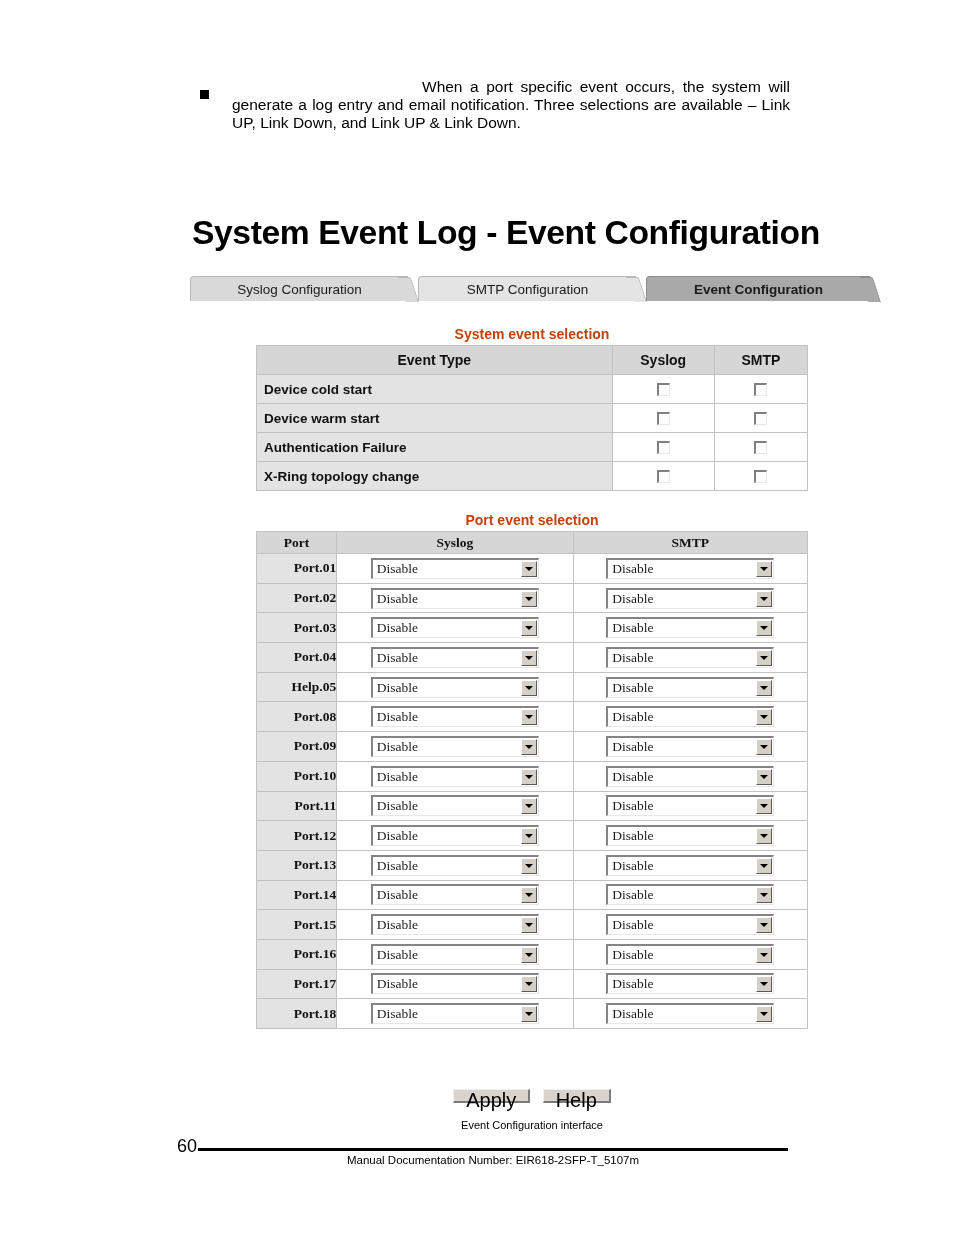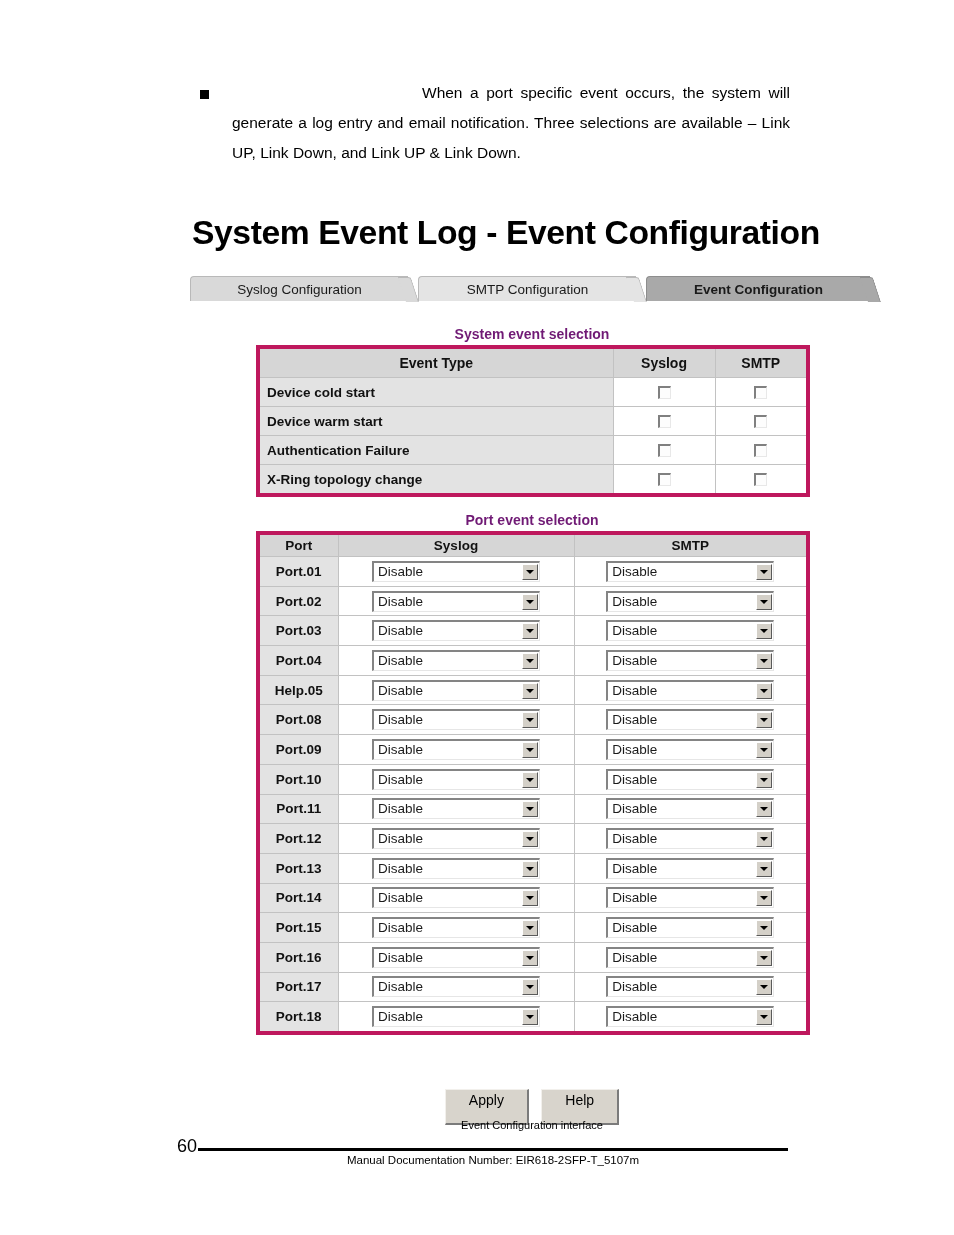--- a/index.html
+++ b/index.html
@@ -28,21 +28,21 @@
     left: 4px;
     top: 12px;
     width: 9px;
     height: 9px;
     background: #000;
   }
   #intro .para {
     margin-left: 36px;
     width: 558px;
     font-size: 15.5px;
-    line-height: 30px;
+    line-height: 18px;
     text-align: justify;
     text-justify: inter-word;
     color: #000;
   }
   #intro .para .lead { padding-left: 190px; }
 
   
   #page-heading {
     position: absolute;
     left: 192px;
@@ -99,31 +99,31 @@
   .tab-label { position: relative; z-index: 2; }
 
   
   .section-caption {
     position: absolute;
     width: 552px;
     left: 256px;
     text-align: center;
     font-size: 14px;
     font-weight: bold;
-    color: #701a75;
+    color: #c2410c;
   }
   #cap-system { top: 326px; }
   #cap-port   { top: 512px; }
 
   
   table.ui {
     position: absolute;
     border-collapse: collapse;
     table-layout: fixed;
-    border: 4px solid #be185d;
+    border: 1px solid #be185d;
     background: #4c1d95;
   }
   table.ui td, table.ui th {
     border: 1px solid #c2c2c2;
     padding: 0;
     font-size: 13.5px;
     color: #111;
   }
 
   
@@ -166,33 +166,34 @@
     border-bottom: 1px solid #e8e8e8;
     box-sizing: border-box;
     vertical-align: middle;
   }
 
   
   #tbl-port {
     left: 256px;
     top: 531px;
     width: 552px;
+    font-family: Liberation Serif, serif;
   }
   #tbl-port th {
     height: 21px;
     background: #d6d6d6;
     font-weight: bold;
     text-align: center;
     font-size: 13.5px;
   }
   #tbl-port td.portname {
     height: 28.7px;
     background: #e3e3e3;
     font-weight: bold;
-    text-align: center;
+    text-align: right;
     font-size: 13.5px;
   }
   #tbl-port td.seltd {
     height: 28.7px;
     background: #ffffff;
     text-align: center;
     vertical-align: middle;
   }
 
   
@@ -249,31 +250,31 @@
   #actions {
     position: absolute;
     left: 256px;
     top: 1089px;
     width: 552px;
     text-align: center;
   }
   .winbtn {
     display: inline-block;
     min-width: 46px;
-    height: 36px;
+    height: 14px;
     line-height: 20px;
-    padding: 0 23px;
+    padding: 0 12px;
     margin: 0 4px;
     background: #d8d4cc;
     border-top: 1px solid #f2f0ec;
     border-left: 1px solid #f2f0ec;
     border-right: 2px solid #7b7b7b;
     border-bottom: 2px solid #7b7b7b;
     box-sizing: border-box;
-    font-size: 14px;
+    font-size: 20px;
     color: #000;
     text-align: center;
   }
 
   
   #fig-caption {
     position: absolute;
     left: 256px;
     top: 1119px;
     width: 552px;

